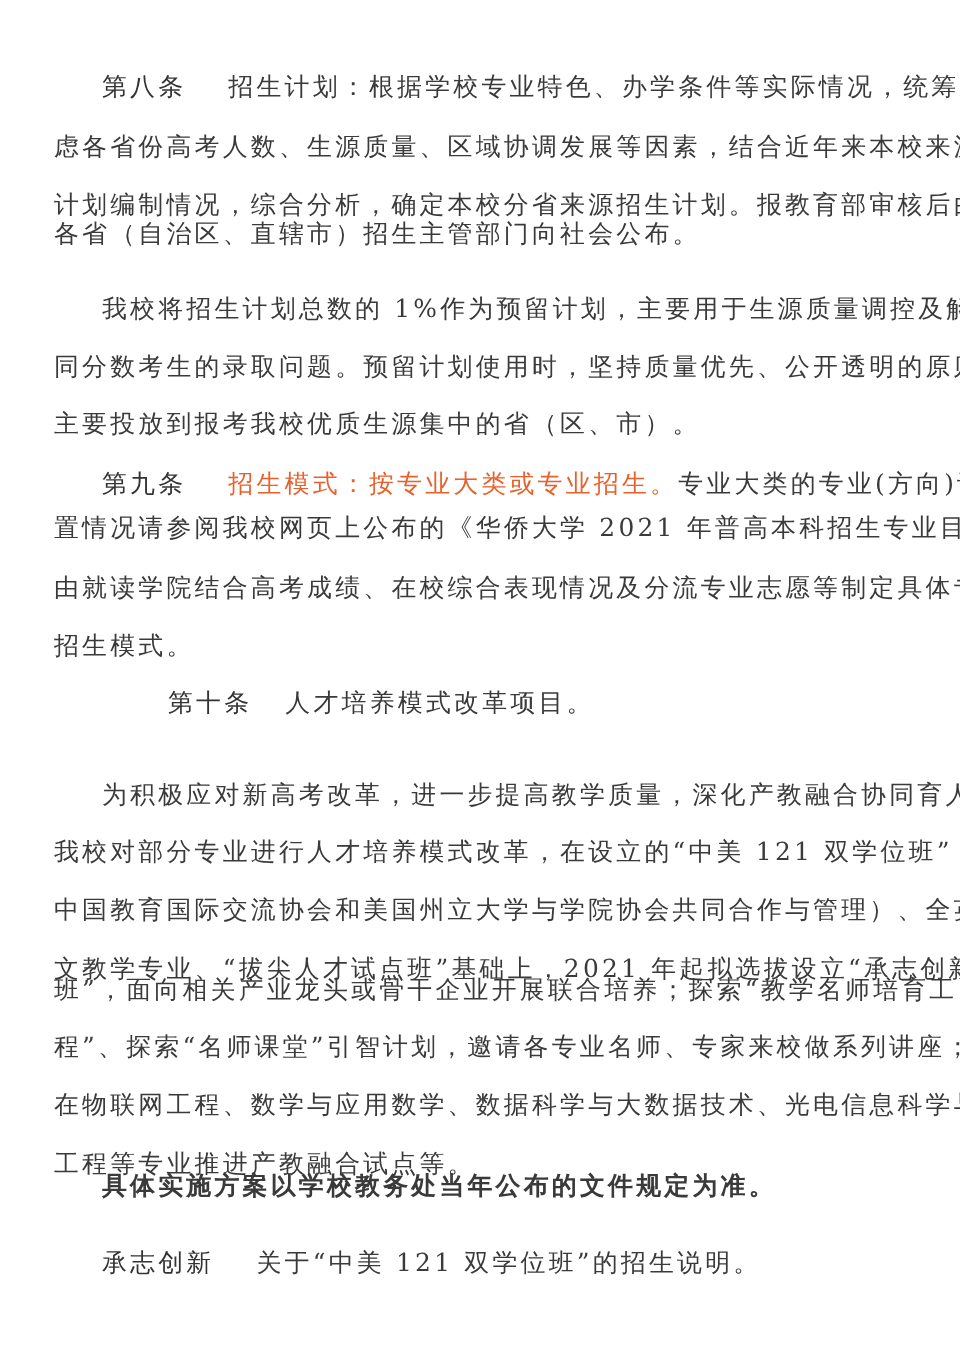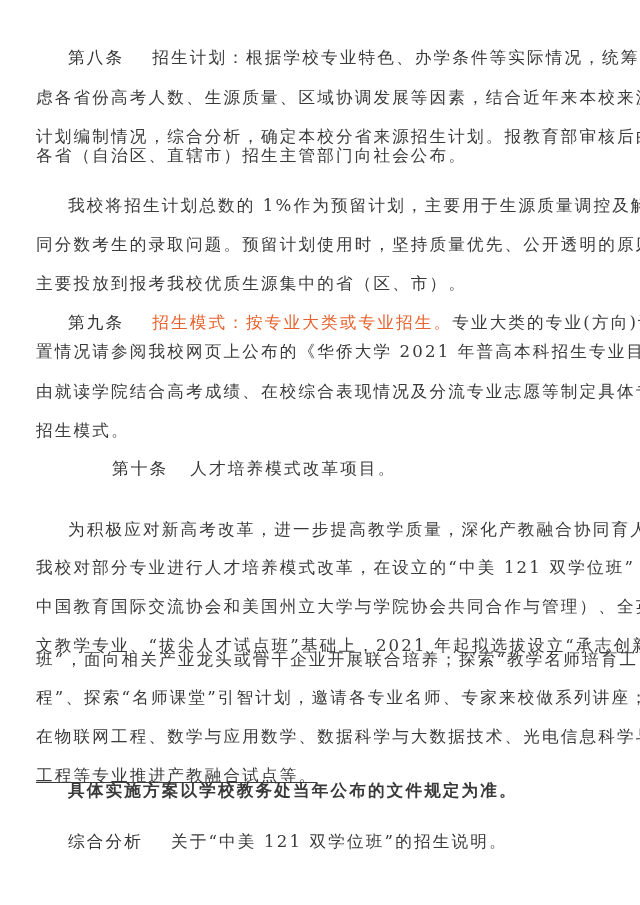--- a/index.html
+++ b/index.html
@@ -45,40 +45,40 @@
 
   <div class="line indent" style="top:48px;">
     <span class="article-no">第八条</span><span class="gap1"></span><span>招生计划：根据学校专业特色、办学条件等实际情况，统筹考</span>
   </div>
   <div class="line" style="top:88px;">虑各省份高考人数、生源质量、区域协调发展等因素，结合近年来本校来源</div>
   <div class="line" style="top:127px;">计划编制情况，综合分析，确定本校分省来源招生计划。报教育部审核后由</div>
   <div class="line" style="top:146px; top:146px;">各省（自治区、直辖市）招生主管部门向社会公布。</div>
 
   <div class="line indent" style="top:196px;">我校将招生计划总数的 1%作为预留计划，主要用于生源质量调控及解决</div>
   <div class="line" style="top:235px;">同分数考生的录取问题。预留计划使用时，坚持质量优先、公开透明的原则，</div>
-  <div class="line" style="top:274px;">主要投放到报考我校优质生源集中的省（区、市）。</div>
+  <div class="line" style="top:274px;font-family:Liberation Mono, monospace;">主要投放到报考我校优质生源集中的省（区、市）。</div>
 
   <div class="line indent" style="top:313px;">
     <span class="article-no">第九条</span><span class="gap1"></span><span class="hl">招生模式：按专业大类或专业招生。</span><span>专业大类的专业(方向)设</span>
   </div>
   <div class="line" style="top:342px;">置情况请参阅我校网页上公布的《华侨大学 2021 年普高本科招生专业目录》，</div>
   <div class="line" style="top:382px;">由就读学院结合高考成绩、在校综合表现情况及分流专业志愿等制定具体专</div>
   <div class="line" style="top:421px;">招生模式。</div>
 
   <div class="line indent" style="top:459px;margin-left:44px;">
     <span class="article-no">第十条</span><span class="gap2"></span><span>人才培养模式改革项目。</span>
   </div>
 
   <div class="line indent" style="top:520px;">为积极应对新高考改革，进一步提高教学质量，深化产教融合协同育人，</div>
   <div class="line" style="top:558px;">我校对部分专业进行人才培养模式改革，在设立的“中美 121 双学位班”（由</div>
   <div class="line" style="top:597px;">中国教育国际交流协会和美国州立大学与学院协会共同合作与管理）、全英</div>
   <div class="line" style="top:636px;">文教学专业、“拔尖人才试点班”基础上，2021 年起拟选拔设立“承志创新</div>
   <div class="line" style="top:650px;">班”，面向相关产业龙头或骨干企业开展联合培养；探索“教学名师培育工</div>
   <div class="line" style="top:688px;">程”、探索“名师课堂”引智计划，邀请各专业名师、专家来校做系列讲座；</div>
   <div class="line" style="top:727px;">在物联网工程、数学与应用数学、数据科学与大数据技术、光电信息科学与</div>
-  <div class="line" style="top:766px;text-decoration:underline;">工程等专业推进产教融合试点等。</div>
+  <div class="line" style="top:766px;">工程等专业推进产教融合试点等。</div>
 
   <div class="line indent" style="top:780px;font-weight:bold;">具体实施方案以学校教务处当年公布的文件规定为准。</div>
 
   <div class="line indent" style="top:832px;">
-    <span class="article-no">综合分析</span><span class="gap1"></span><span>关于“中美 121 双学位班”的招生说明。</span>
+    <span class="article-no">承志创新</span><span class="gap1"></span><span>关于“中美 121 双学位班”的招生说明。</span>
   </div>
 </div>
 
 </body></html>

